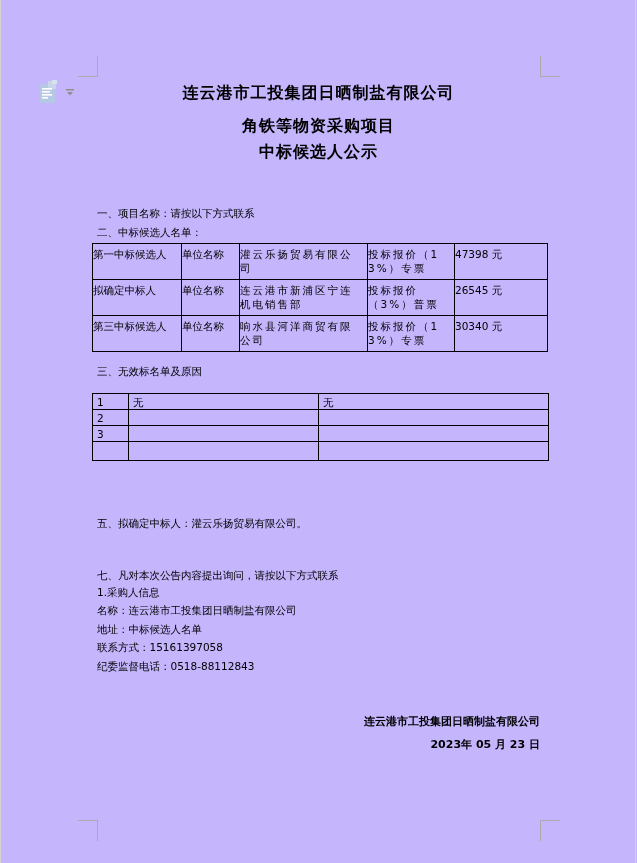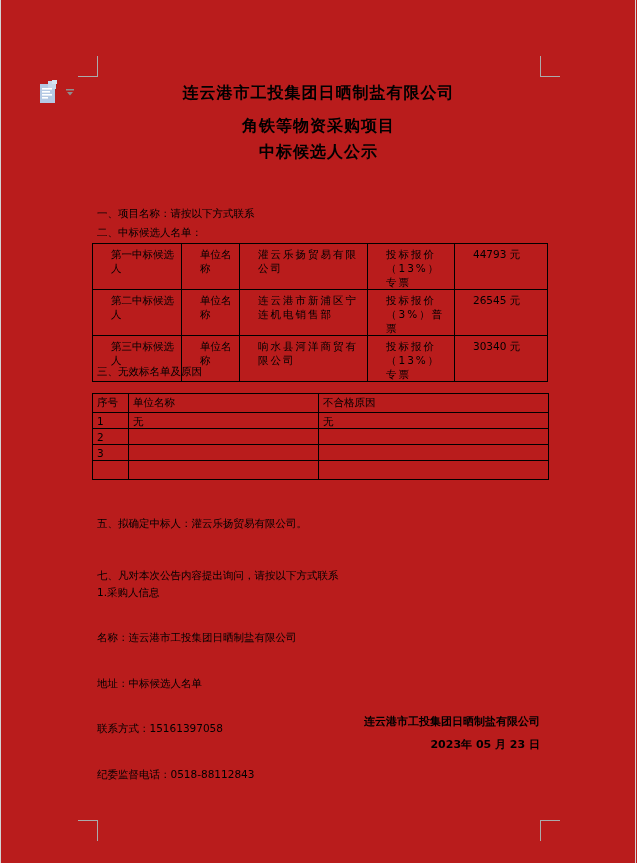--- a/index.html
+++ b/index.html
@@ -1,19 +1,19 @@
 <!DOCTYPE html>
 <html><head>
 <meta charset="utf-8">
 <style>
   html,body { margin:0; padding:0; background:#ffffff; }
   .page {
     position:relative;
     width:637px; height:863px;
-    background:#b91c1c;
+    background:#c4b5fd;
     font-family:"DejaVu Sans", sans-serif;
     color:#000000;
     overflow:hidden;
   }
   .edge { position:absolute; top:0; width:1px; height:863px; background:#d3d3d3; }
   .edge-left  { left:0; }
   .edge-right { left:635px; }
 
   
   .mark { position:absolute; width:19px; height:20px; }
@@ -30,31 +30,31 @@
   .abs { position:absolute; }
   .title {
     left:97px; width:443px; text-align:center;
     font-size:16px; font-weight:bold; line-height:20px;
     letter-spacing:1px; white-space:nowrap;
   }
   .para {
     left:97px; width:448px;
     font-size:10.5px; line-height:18.5px;
   }
-  .contact-block div { height:18.6px;margin-top:27px; }
+  .contact-block div { height:18.6px; }
   .footer {
     left:97px; width:443px; text-align:right;
     font-size:11px; font-weight:bold; line-height:23px;
   }
 
   table { border-collapse:collapse; table-layout:fixed; }
   td {
     border:1px solid #000000;
     font-size:10.5px; line-height:14px;
-    padding:3px 4px 0 18px;
+    padding:3px 4px 0 0;
     vertical-align:top; overflow:hidden;
     word-break:break-all;
   }
   .t1-row { height:36px; }
   .ls { letter-spacing:2px; }
   .t2 td { line-height:12.5px; padding:2px 4px 0 4px; }
   .t2-hdr { height:19px; }
   .t2-row { height:16px; }
   .t2-last { height:19px; }
 </style>
@@ -101,24 +101,24 @@
         <col style="width:128px">
         <col style="width:87px">
         <col style="width:93px">
       </colgroup>
     <tbody>
         <tr class="t1-row">
       <td>第一中标候选人</td>
       <td>单位名称</td>
       <td class="ls">灌云乐扬贸易有限公司</td>
       <td class="ls">投标报价（13%）专票</td>
-      <td>44793 元</td>
+      <td>47398 元</td>
     </tr>
     <tr class="t1-row">
-      <td>第二中标候选人</td>
+      <td>拟确定中标人</td>
       <td>单位名称</td>
       <td class="ls">连云港市新浦区宁连机电销售部</td>
       <td class="ls">投标报价（3%）普票</td>
       <td>26545 元</td>
     </tr>
     <tr class="t1-row">
       <td>第三中标候选人</td>
       <td>单位名称</td>
       <td class="ls">响水县河洋商贸有限公司</td>
       <td class="ls">投标报价（13%）专票</td>
@@ -129,25 +129,20 @@
 
   <div class="abs para" style="top:362px">三、无效标名单及原因</div>
 
   <table class="abs t2" style="top:393px; left:92px; width:456px">
     <colgroup>
         <col style="width:36px">
         <col style="width:190px">
         <col style="width:230px">
       </colgroup>
     <tbody>
-        <tr class="t2-hdr">
-      <td>序号</td>
-      <td>单位名称</td>
-      <td>不合格原因</td>
-    </tr>
     <tr class="t2-row">
       <td>1</td>
       <td>无</td>
       <td>无</td>
     </tr>
     <tr class="t2-row">
       <td>2</td>
       <td></td>
       <td></td>
     </tr>

